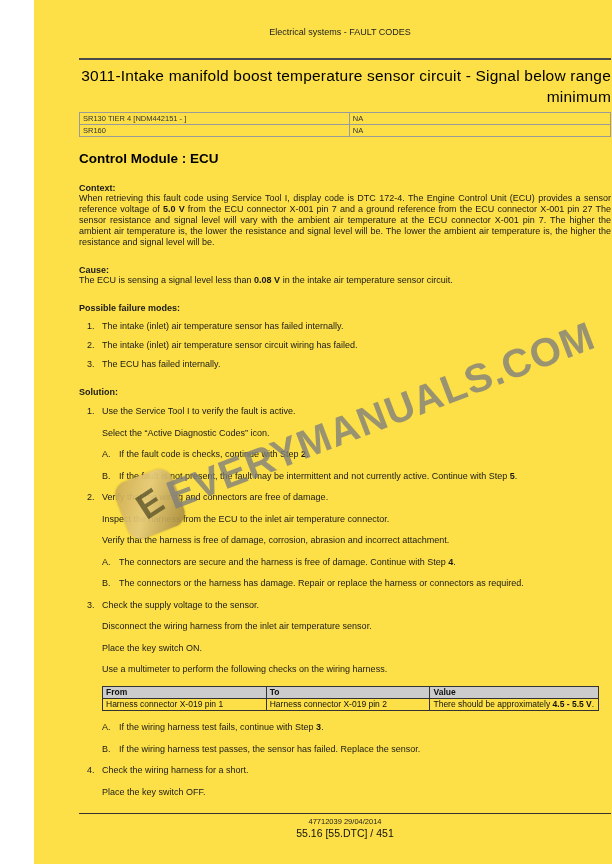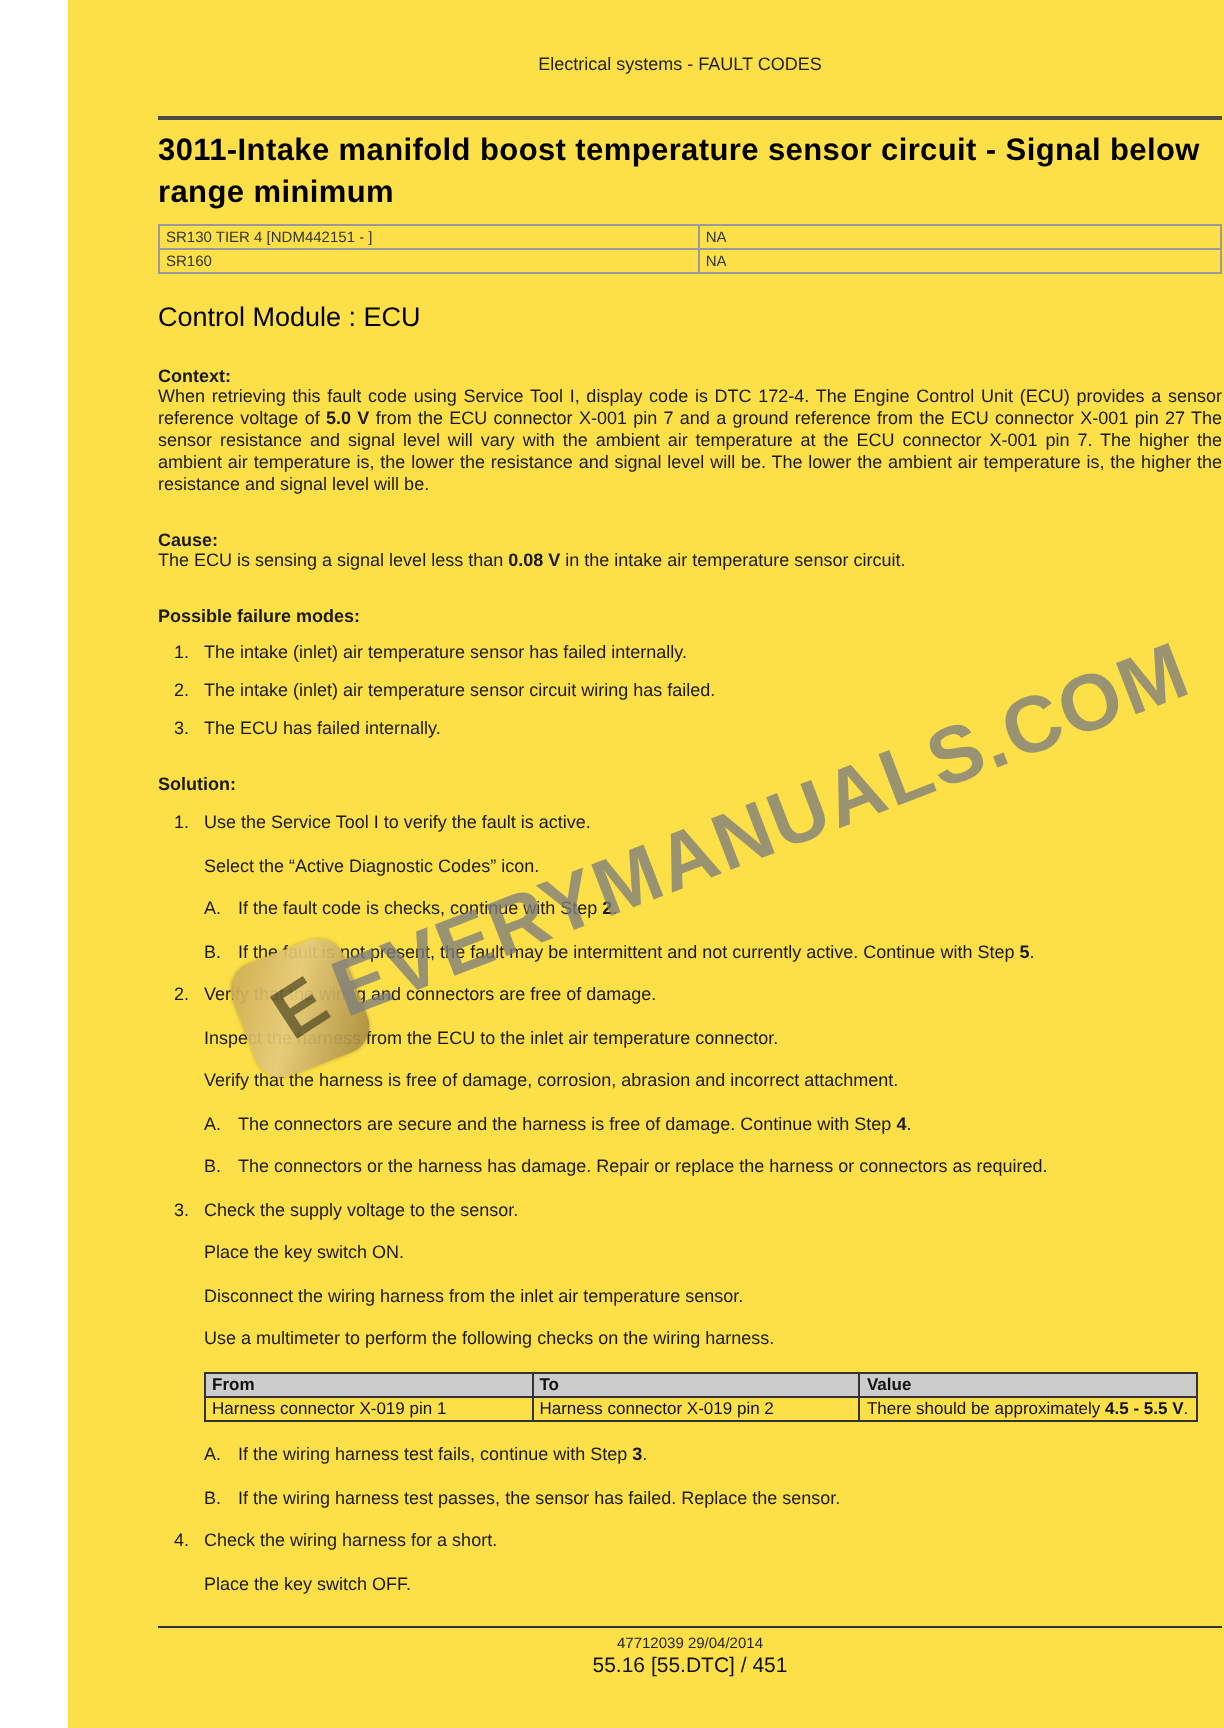--- a/index.html
+++ b/index.html
@@ -7,26 +7,26 @@
     position:relative; width:612px; height:864px; background:#fde047; overflow:hidden;
     font-family:"Liberation Sans", sans-serif; color:#1a1a1a;margin-left:34px;
   }
   .running-header {
     position:absolute; top:27px; left:0; right:0; text-align:center;
     font-size:9px; color:#222;
   }
   .content { position:absolute; left:45px; top:58px; width:532px; }
   .top-rule { height:0; border-top:2.5px solid #4a4a4a; margin-bottom:5px; }
   .title {
-    font-size:15.5px; font-weight:bold; line-height:21px; margin:0 0 5px 0;
-    color:#000; letter-spacing:0.2px;
+    font-size:15.5px; font-weight:normal; line-height:21px; margin:0 0 5px 0;
+    color:#000; letter-spacing:0.2px;text-align:right;
   }
   .model-table { width:100%; border-collapse:collapse; table-layout:fixed; font-size:7.5px; color:#333;padding-left:40px; }
   .model-table td { border:1px solid #9a9a9a; padding:0.5px 3px; height:10px; overflow:hidden; white-space:nowrap; }
-  .module-heading { font-size:13.5px; font-weight:normal; margin:14px 0 0 0; color:#000; }
+  .module-heading { font-size:13.5px; font-weight:bold; margin:14px 0 0 0; color:#000; }
   .sec-label { font-weight:bold; font-size:9px; margin-top:17px; }
   .body-par { font-size:9px; line-height:11px; margin:0; }
   .justify { text-align:justify; }
   b { font-weight:bold; }
   .failure-list { margin:8px 0 0 0; padding:0; list-style:none; }
   .failure-item { display:flex; margin-bottom:8px; font-size:9px; line-height:11px; }
   .num-cell { width:15px; margin-left:8px; flex:none; }
   .solution-steps { margin-top:9px; }
   .sol-line { display:flex; font-size:9px; line-height:11px; margin-bottom:10.5px; }
   .sol-line.indent { margin-left:23px; }
@@ -149,24 +149,24 @@
             <span class="letter-cell">B.</span>
             <span class="sol-text"><span>The connectors or the harness has damage.  Repair or replace the harness or connectors as required.</span></span>
           </div>
         </div>
         <div class="sol-step">
           <div class="sol-line">
             <span class="num-cell">3.</span>
             <span class="sol-text"><span>Check the supply voltage to the sensor.</span></span>
           </div>
           <div class="sol-line indent">
+            <span class="sol-text"><span>Disconnect the wiring harness from the inlet air temperature sensor.</span></span>
+          </div>
+          <div class="sol-line indent">
             <span class="sol-text"><span>Place the key switch ON.</span></span>
-          </div>
-          <div class="sol-line indent">
-            <span class="sol-text"><span>Disconnect the wiring harness from the inlet air temperature sensor.</span></span>
           </div>
           <div class="sol-line indent">
             <span class="sol-text"><span>Use a multimeter to perform the following checks on the wiring harness.</span></span>
           </div>
           <table class="wiring-table">
             <thead>
               <tr>
                 <th style="width: 33%;">From</th>
                 <th style="width: 33%;">To</th>
                 <th style="width: 34%;">Value</th>

